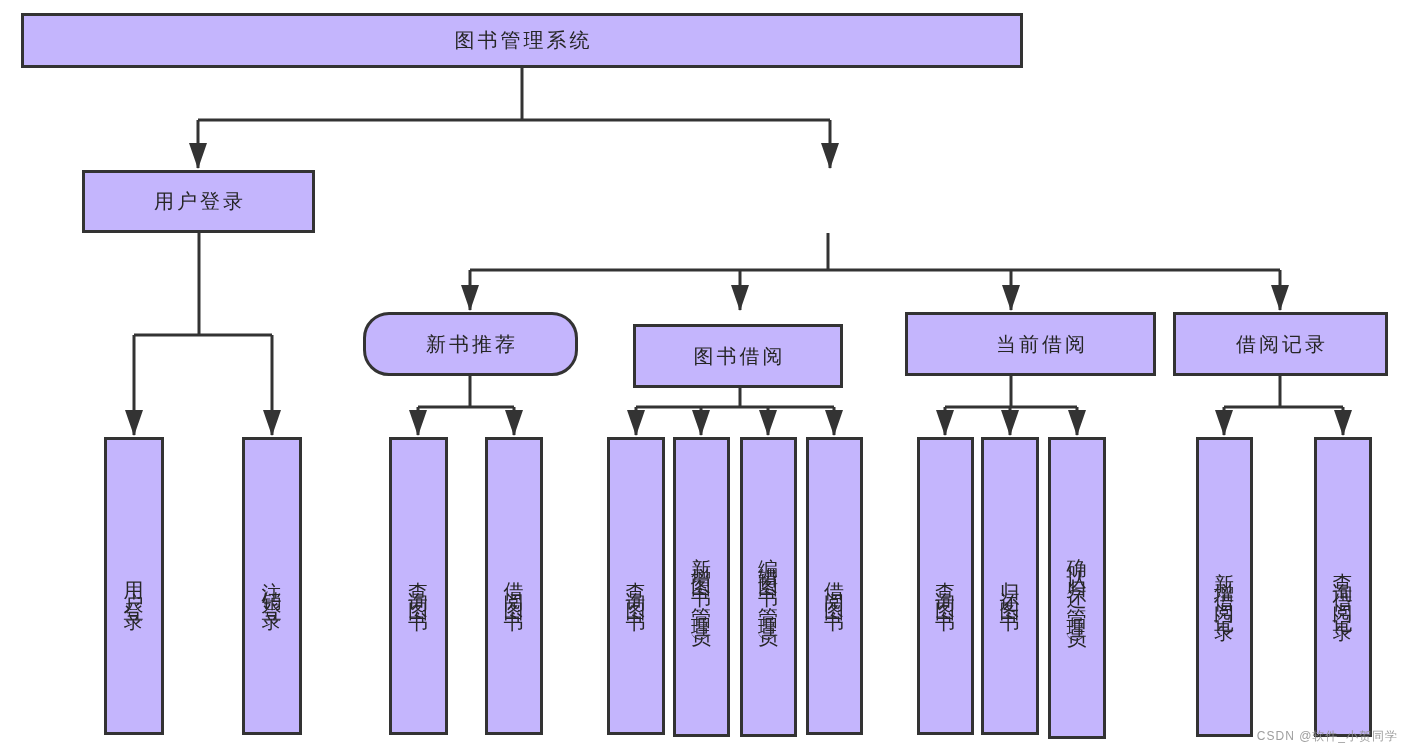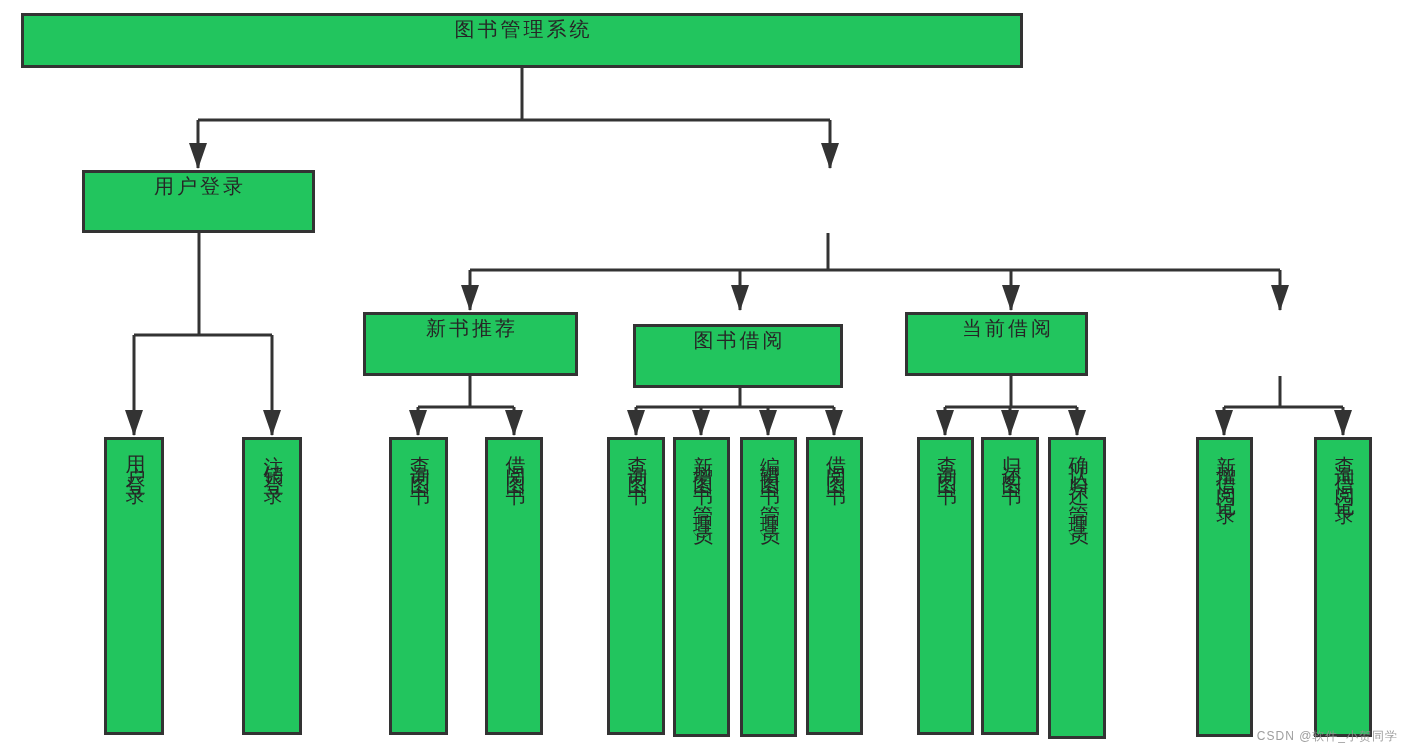--- a/index.html
+++ b/index.html
@@ -8,26 +8,25 @@
     width:1405px;height:747px;
     background:var(--bg,#ffffff);
     font-family:"Liberation Sans","DejaVu Sans",sans-serif;
     color:var(--text,#262626);
     overflow:hidden;
   }
   .connectors{position:absolute;left:0;top:0;z-index:1;}
   .connectors path{stroke:var(--line,#333333);stroke-width:3;fill:none;}
   .box{
     position:absolute;
-    background:#22c55e;
+    background:#c4b5fd;
     border:3px solid var(--line,#333333);
     box-sizing:border-box;
-    display:flex;align-items:flex-start;justify-content:center;
+    display:flex;align-items:center;justify-content:center;
     z-index:2;
-    font-family:Liberation Mono, monospace;
   }
   .box .lbl{
     font-size:20px;
     letter-spacing:3px;
     text-indent:3px;
     color:var(--text,#262626);
     white-space:nowrap;
   }
   .box.v .lbl{
     writing-mode:vertical-rl;
@@ -115,28 +114,31 @@
   </svg>
 
   <div class="box h" style="left:21px;top:13px;width:1002px;height:55px;">
     <span class="lbl">图书管理系统</span>
   </div>
 
   <div class="box h" style="left:82px;top:170px;width:233px;height:63px;">
     <span class="lbl">用户登录</span>
   </div>
 
-  <div class="box h" style="left:363px;top:312px;width:215px;height:64px;">
+  <div class="box h" style="left:363px;top:312px;width:215px;height:64px;border-radius:26px;">
     <span class="lbl">新书推荐</span>
   </div>
   <div class="box h" style="left:633px;top:324px;width:210px;height:64px;">
     <span class="lbl">图书借阅</span>
   </div>
-  <div class="box h" style="left:905px;top:312px;width:183px;height:64px;padding-left:20px;">
+  <div class="box h" style="left:905px;top:312px;width:251px;height:64px;padding-left:20px;">
     <span class="lbl">当前借阅</span>
+  </div>
+  <div class="box h" style="left:1173px;top:312px;width:215px;height:64px;">
+    <span class="lbl">借阅记录</span>
   </div>
 
   <div class="box v" style="left:104px;top:437px;width:60px;height:298px;">
     <span class="lbl">用户登录</span>
   </div>
   <div class="box v" style="left:242px;top:437px;width:60px;height:298px;">
     <span class="lbl">注销登录</span>
   </div>
 
   <div class="box v" style="left:389px;top:437px;width:59px;height:298px;">

